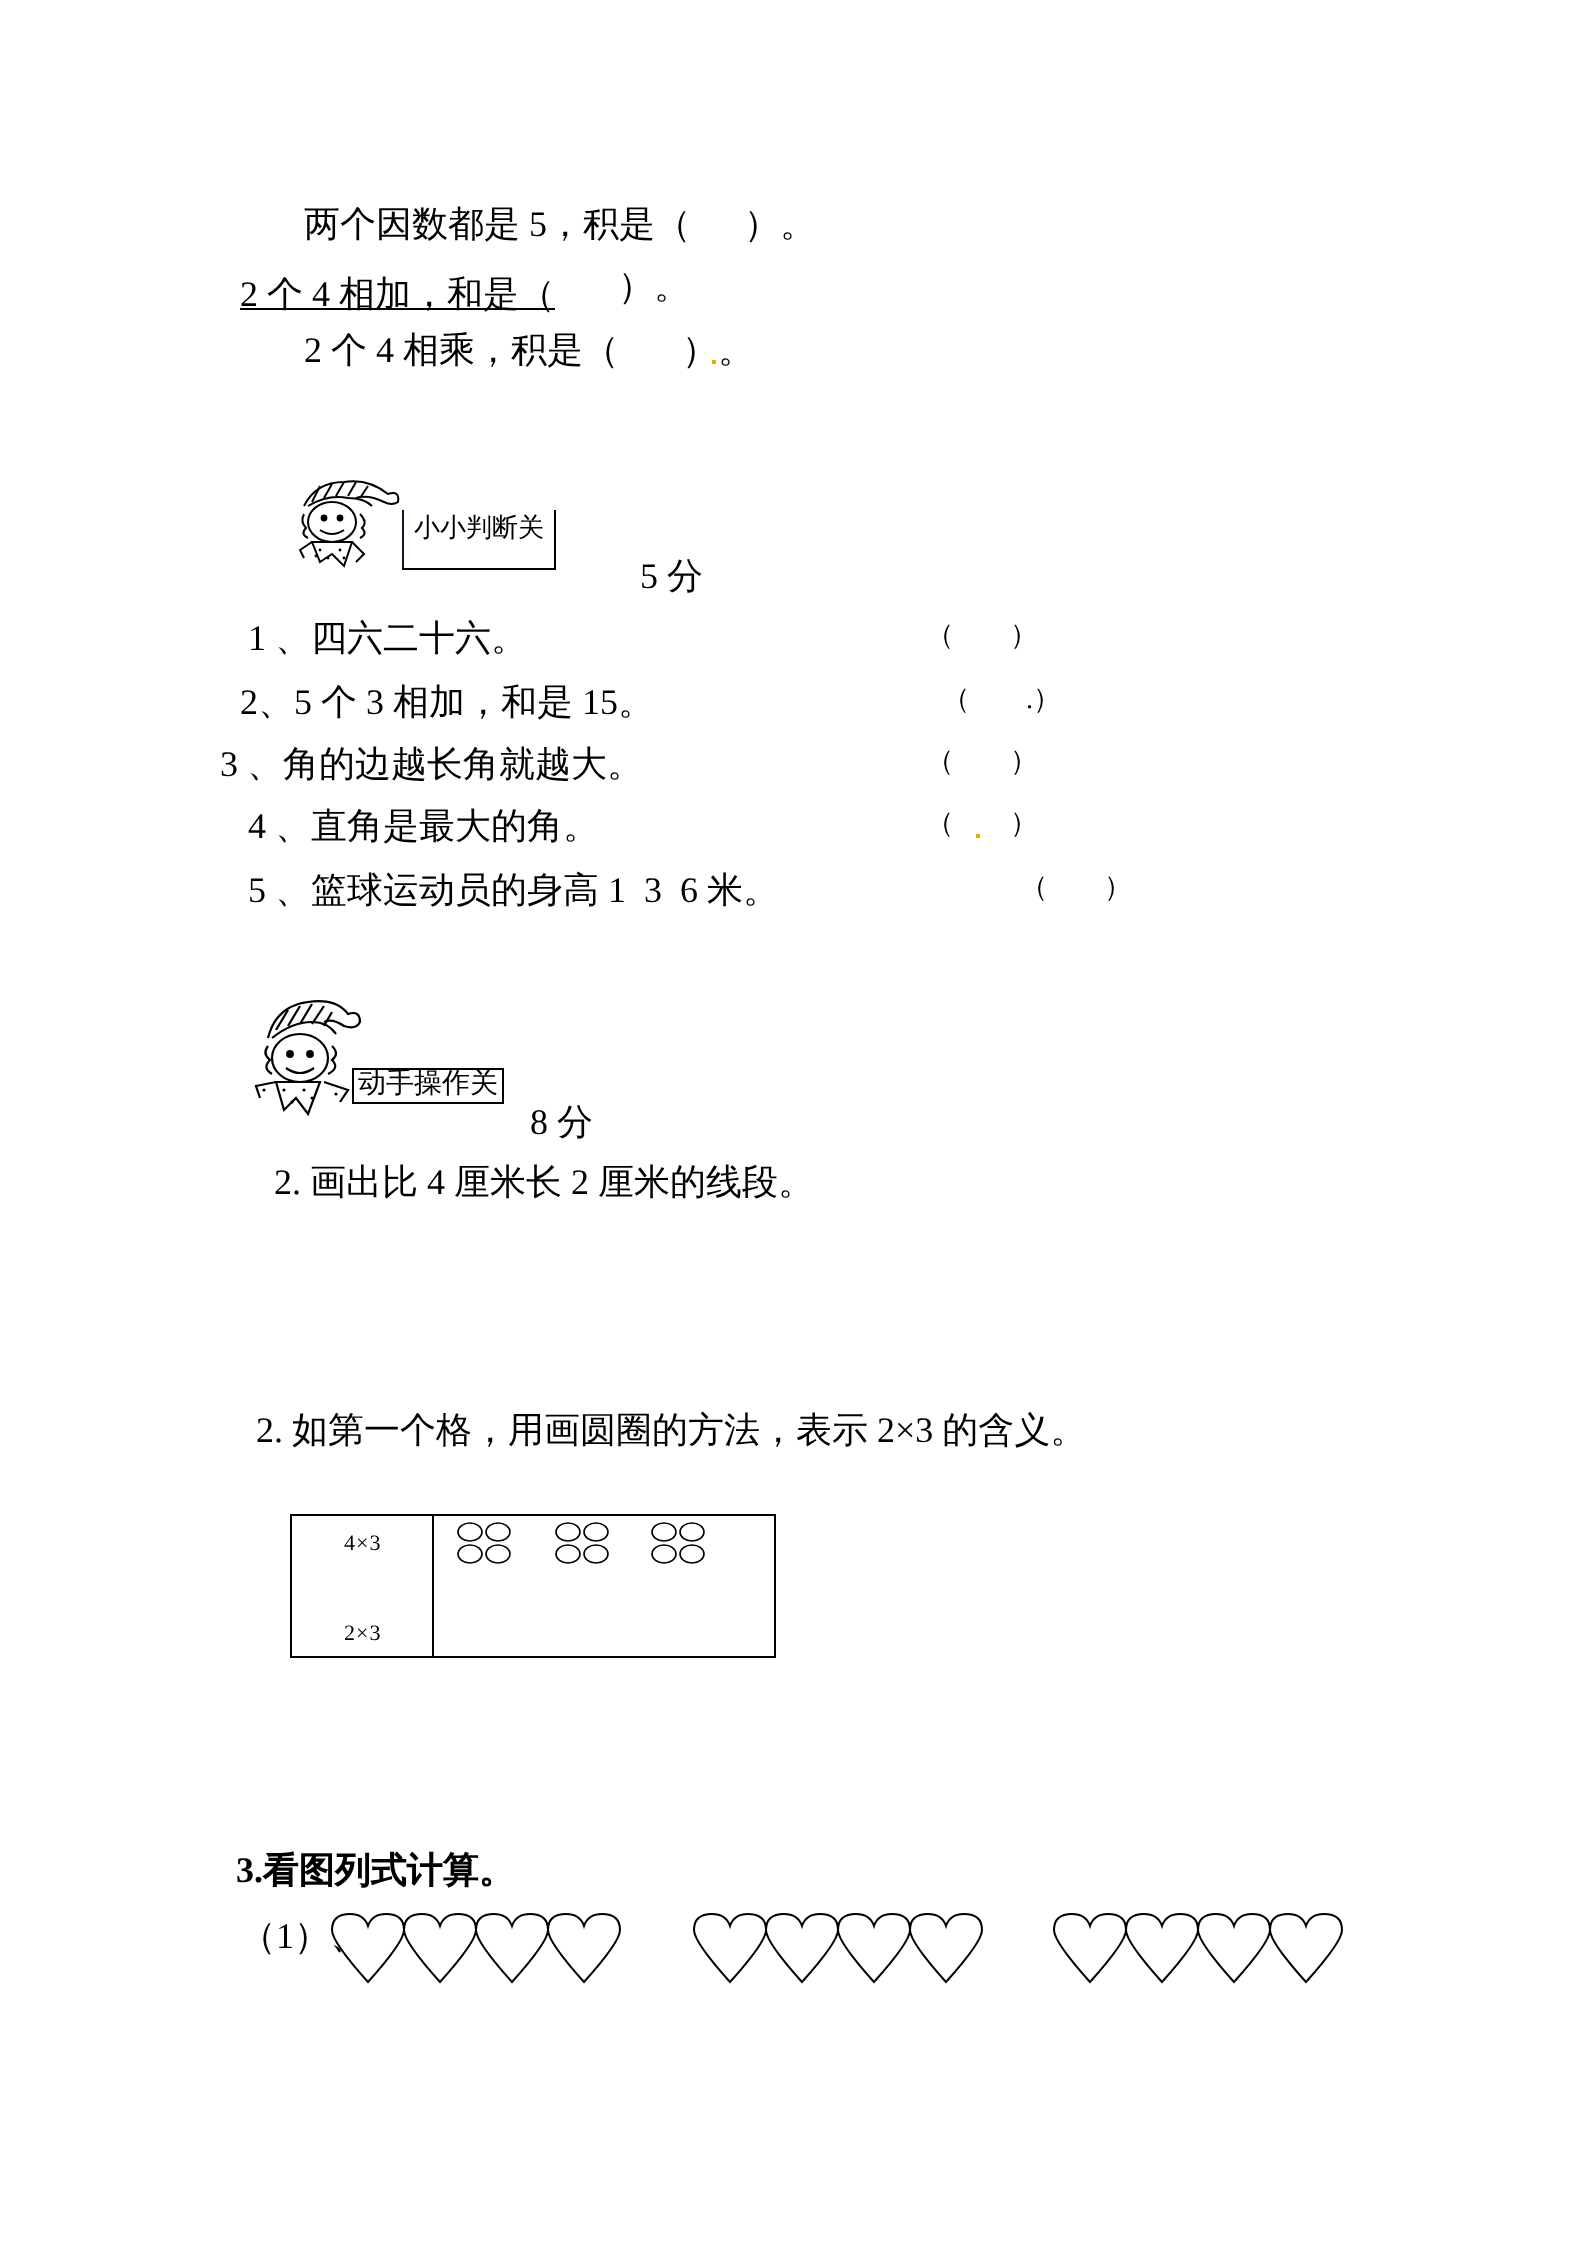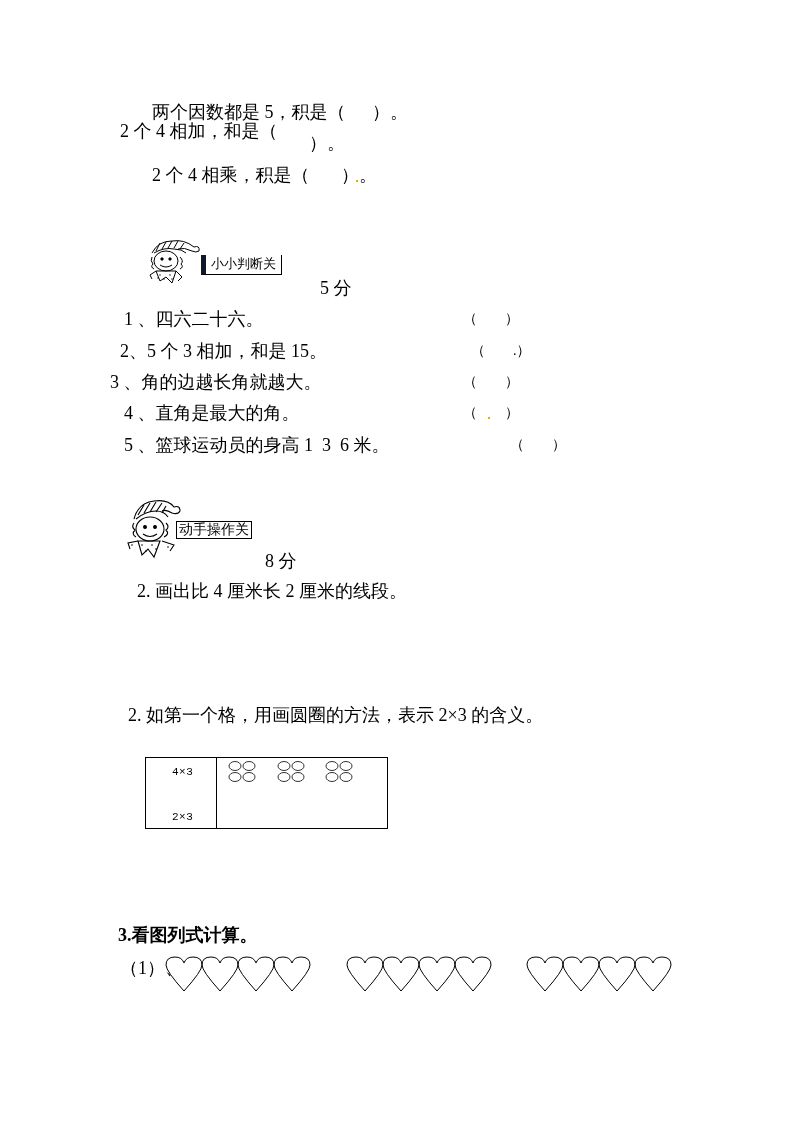--- a/index.html
+++ b/index.html
@@ -2,36 +2,36 @@
 <html><head>
 <meta charset="utf-8">
 <style>
   html, body { margin: 0; padding: 0; background: #ffffff; }
   body { width: 793px; height: 1122px; position: relative; overflow: hidden;
          font-family: "Liberation Serif", "DejaVu Serif", serif; color: #000; }
   .t { position: absolute; font-size: 18px; white-space: pre; line-height: 16px; }
   .paren { position: absolute; font-size: 14px; white-space: pre; line-height: 16px; }
   .mascot { position: absolute; }
   .label-box { position: absolute; font-size: 13px; line-height: 16px; white-space: pre; }
-  .box1 { border-left: 5px solid #0f172a; border-right: 1px solid #000; border-bottom: 1px solid #000; padding: 1px 5px 2px 5px; }
+  .box1 { border-left: 1px solid #0f172a; border-right: 1px solid #000; border-bottom: 1px solid #000; padding: 1px 5px 12px 5px; }
   .box2 { border: 1px solid #000; padding: 0 2px; font-size: 14px; }
   .grid-table { position: absolute; left: 145px; top: 757px; width: 243px; height: 72px;
                 border: 1px solid #000; box-sizing: border-box; }
   .grid-table .divider { position: absolute; left: 70px; top: 0; bottom: 0; width: 1px; background: #000; }
-  .grid-table .row-label { position: absolute; font-size: 11px; white-space: pre; font-family: Liberation Mono, monospace; letter-spacing: 0.5px; }
+  .grid-table .row-label { position: absolute; font-size: 11px; white-space: pre; font-family: Liberation Serif, serif; letter-spacing: 0.5px; }
   .circles { position: absolute; }
   .hearts { position: absolute; }
   .dot { position: absolute; width: 2px; height: 2px; background: #e0b000; }
 </style>
 </head>
 <body>
 
 <div class="t" style="left:152px; top:104px;">两个因数都是 5，积是（</div>
 <div class="t" style="left:372px; top:104px;">）。</div>
-<div class="t" style="left:120px; top:123px;">2 个 4 相加，和是（</div>
+<div class="t" style="left:120px; top:139px;text-decoration:underline;">2 个 4 相加，和是（</div>
 <div class="t" style="left:309px; top:135px;">）。</div>
 <div class="t" style="left:152px; top:167px;">2 个 4 相乘，积是（</div>
 <div class="t" style="left:341px; top:167px;">）。</div>
 <div class="dot" style="left:356px; top:180px;"></div>
 
 <svg class="mascot" style="left:144px; top:237px;" width="58" height="48" viewBox="0 0 58 48">
   <g fill="none" stroke="#000" stroke-width="1">
     <path d="M8 16 Q14 4 28 4 Q40 2 50 10 Q56 8 55 14 Q52 16 48 14 Q40 10 34 12"></path>
     <path d="M10 16 Q20 10 30 12 Q38 12 42 16"></path>
     <path d="M12 14 L16 6 M18 12 L22 5 M24 11 L28 4 M30 11 L34 4 M36 12 L40 6"></path>
@@ -85,21 +85,21 @@
   </g>
   <g fill="#000">
     <circle cx="18" cy="48" r="0.8"></circle>
       <circle cx="22" cy="54" r="0.8"></circle>
       <circle cx="28" cy="48" r="0.8"></circle>
       <circle cx="32" cy="52" r="0.8"></circle>
       <circle cx="8" cy="48" r="0.8"></circle>
       <circle cx="44" cy="50" r="0.8"></circle>
   </g>
 </svg>
-<div class="label-box box2" style="left:176px; top:521px;">动手操作关</div>
+<div class="label-box box2" style="left:176px; top:534px;">动手操作关</div>
 <div class="t" style="left:265px; top:553px;text-align:center;">8 分</div>
 
 <div class="t" style="left:137px; top:583px;">2. 画出比 4 厘米长 2 厘米的线段。</div>
 
 <div class="t" style="left:128px; top:707px;">2. 如第一个格，用画圆圈的方法，表示 2×3 的含义。</div>
 
 <div class="grid-table">
   <div class="divider"></div>
   <div class="row-label" style="left:26px; top:8px;">4×3</div>
   <div class="row-label" style="left:26px; top:53px;">2×3</div>

